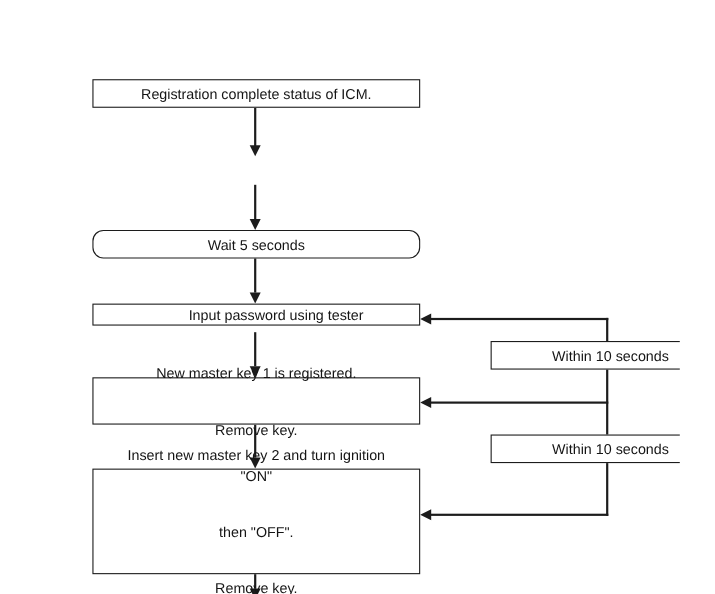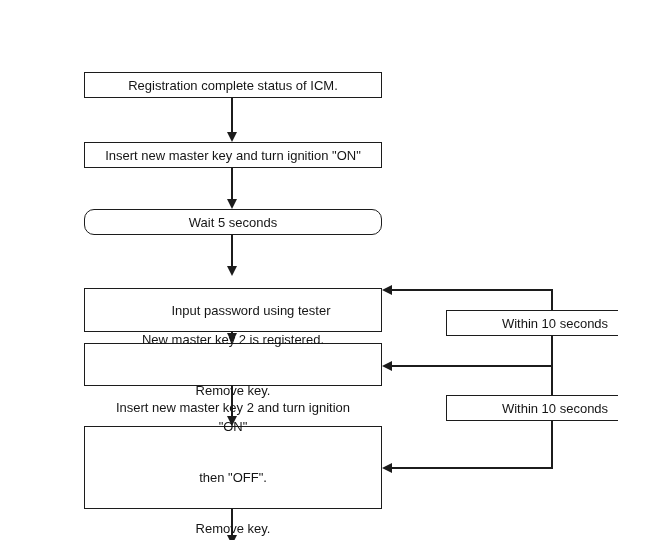--- a/index.html
+++ b/index.html
@@ -23,23 +23,23 @@
     justify-content: center;
     text-align: center;
     font-size: 13px;
     line-height: 19px;
     z-index: 2;
   }
   .main-box { left: 20px; width: 298px; }
   #step-0 { top: 8px;   height: 26px; }
   #step-1 { top: 78px;  height: 26px; }
   #step-2 { top: 145px; height: 26px; border-radius: 10px; }
-  #step-3 { top: 224px; height: 44px; padding-left: 36px; }
+  #step-3 { top: 212px; height: 20px; padding-left: 36px; }
   #step-4 { top: 279px; height: 43px; }
-  #step-5 { top: 362px; height: 83px; }
+  #step-5 { top: 362px; height: 96px; }
   #step-6 { top: 481px; height: 27px; }
   .side-box { left: 382px; width: 218px; height: 26px; }
   #timing-0 { top: 246px; }
   #timing-1 { top: 331px; }
 
   .vline { position: absolute; width: 2px; background: #1c1c1c; z-index: 1; }
   .hline { position: absolute; height: 2px; background: #1c1c1c; z-index: 1; }
   .arr-down {
     position: absolute; width: 0; height: 0; z-index: 1;
     border-left: 5px solid transparent;
@@ -87,31 +87,28 @@
   }
 </style>
 </head>
 <body>
 
 <div class="canvas">
 
   <div class="box main-box" id="step-0">
     <span>Registration complete status of ICM.</span>
   </div>
-  <div class="box main-box" id="step-1">
-    <span>Insert new master key and turn ignition "ON"</span>
-  </div>
   <div class="box main-box" id="step-2">
     <span>Wait 5 seconds</span>
   </div>
   <div class="box main-box" id="step-3">
     <span>Input password using tester</span>
   </div>
   <div class="box main-box" id="step-4">
-    <span>New master key 2 is registered.</span>
+    <span>New master key 1 is registered.</span>
     <span>Remove key.</span>
   </div>
   <div class="box main-box" id="step-5">
     <span>Insert new master key 2 and turn ignition "ON"</span>
     <span>then "OFF".</span>
     <span>Remove key.</span>
   </div>
 
   <div class="vline" id="vl-0"></div>
   <div class="arr-down" id="ah-0"></div>

